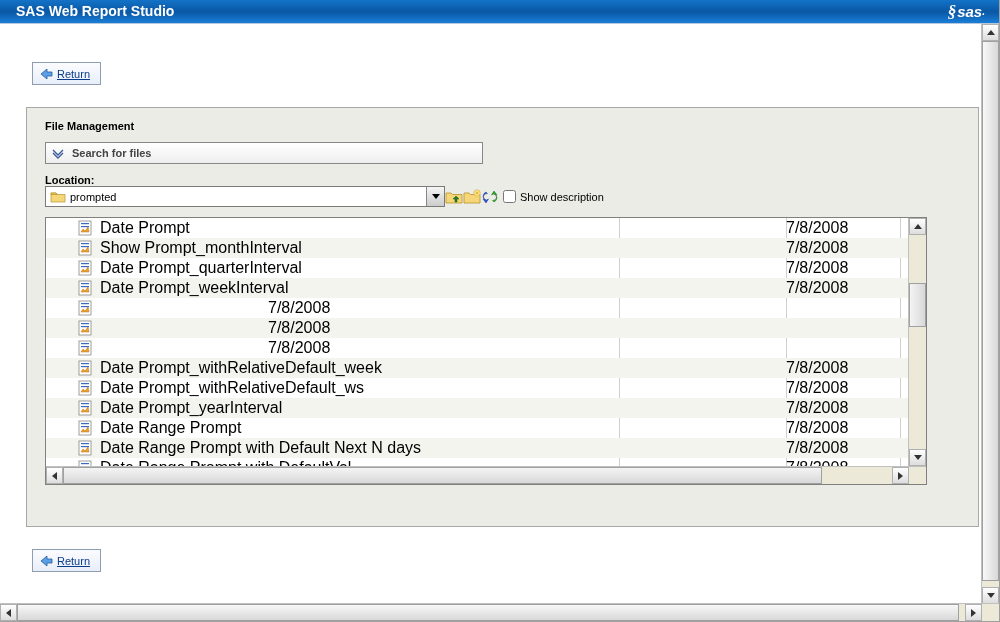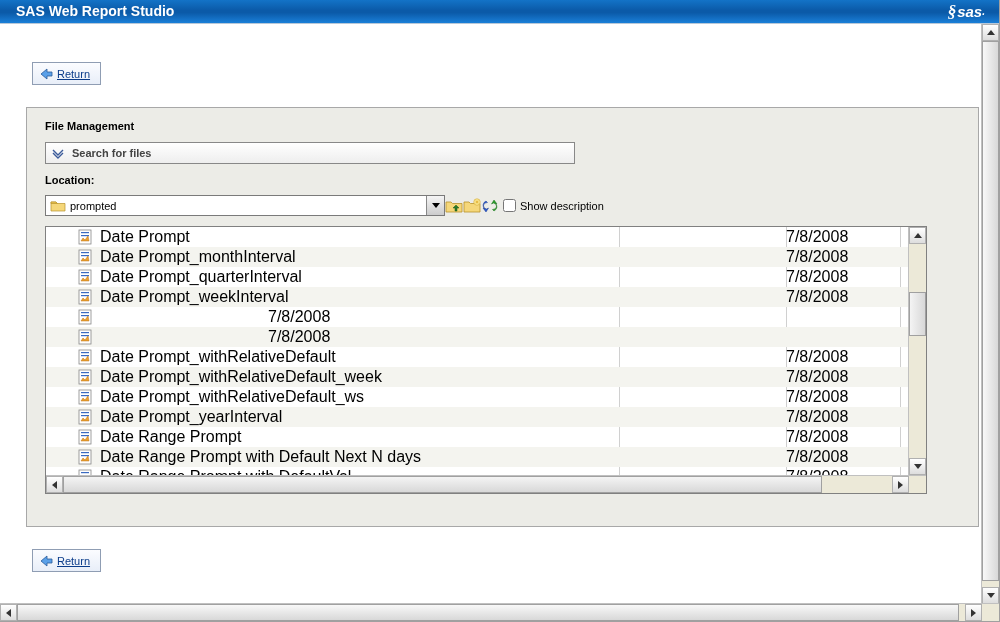--- a/index.html
+++ b/index.html
@@ -11,24 +11,24 @@
   
   .return-btn{display:inline-flex;align-items:center;height:21px;border:1px solid #8f9db3;background:linear-gradient(to bottom,#fbfcff,#e8eef8);padding:0 10px 0 6px;cursor:pointer;margin:8px}
   .return-btn .arrow{width:14px;height:14px;margin-right:4px;display:inline-block}
   .return-btn .label{color:#0b3c8a;text-decoration:underline;font-size:11px}
   .return-row-top{padding:30px 0 14px 24px}
   .return-row-bot{padding:14px 0 20px 24px}
   
   .panel{margin:0 20px 0 26px;border:1px solid #a8a8a8;background:#ecece7;position:relative;height:420px;padding:12px 14px 12px 18px;box-sizing:border-box}
   .panel-title{font-weight:bold;font-size:11px;margin:0 0 10px 0;color:#000}
   
-  .searchbar{height:22px;border:1px solid #888;background:linear-gradient(to bottom,#fff,#eee);width:530px;display:flex;align-items:center;padding:0 6px;box-sizing:border-box;cursor:pointer;margin-bottom:10px}
+  .searchbar{height:22px;border:1px solid #888;background:linear-gradient(to bottom,#fff,#eee);width:438px;display:flex;align-items:center;padding:0 6px;box-sizing:border-box;cursor:pointer;margin-bottom:10px}
   .searchbar .chev{width:12px;height:12px;margin-right:8px;flex:none}
   .searchbar .txt{font-weight:bold;font-size:11px;color:#444}
-  .loc-label{font-weight:bold;font-size:11px;margin-bottom:9px}
+  .loc-label{font-weight:bold;font-size:11px;margin-bottom:0}
   .loc-row{display:flex;align-items:center;margin-bottom:10px}
   .loc-select{width:400px;height:21px;border:1px solid #7a7a7a;background:#fff;display:flex;align-items:center;box-sizing:border-box;position:relative}
   .loc-select .folder-ico{width:16px;height:14px;margin:0 4px}
   .loc-select .sel-text{font-size:11px;flex:1}
   .loc-select .dd-btn{width:17px;height:19px;background:linear-gradient(to bottom,#f5f5f5,#ccc);border-left:1px solid #888;display:flex;align-items:center;justify-content:center}
   .icon-btn{width:18px;height:18px;display:flex;align-items:center;justify-content:center;cursor:pointer}
   .desc-check{display:flex;align-items:center;margin-left:4px;font-size:11px}
   .desc-check input{margin:0 4px 0 0;width:13px;height:13px}
   
   .filegrid{border:1px solid #808080;background:#fff;height:266px;position:relative;display:flex;flex-direction:column;width:880px}
@@ -174,21 +174,21 @@
               </div>
               <div class="row alt">
                 <span class="c-icon">
                   <svg viewBox="0 0 14 16" width="14" height="16">
                     <rect x="1" y="1" width="12" height="14" fill="#fff" stroke="#888" stroke-width="0.8"></rect>
                     <rect x="3" y="3" width="8" height="1.2" fill="#3a6ac0"></rect>
                     <rect x="3" y="6" width="8" height="1.2" fill="#3a6ac0"></rect>
                     <path d="M3 12 L5 9 L7 11 L10 7 L11 12 Z" fill="#e8a030" stroke="#c07010" stroke-width="0.5"></path>
                   </svg>
                 </span>
-                <span class="c-name">Date Prompt_monthInterval</span>
+                <span class="c-name">Show Prompt_monthInterval</span>
                 <span class="c-mid"></span>
                 <span class="c-date">7/8/2008</span>
               </div>
               <div class="row">
                 <span class="c-icon">
                   <svg viewBox="0 0 14 16" width="14" height="16">
                     <rect x="1" y="1" width="12" height="14" fill="#fff" stroke="#888" stroke-width="0.8"></rect>
                     <rect x="3" y="3" width="8" height="1.2" fill="#3a6ac0"></rect>
                     <rect x="3" y="6" width="8" height="1.2" fill="#3a6ac0"></rect>
                     <path d="M3 12 L5 9 L7 11 L10 7 L11 12 Z" fill="#e8a030" stroke="#c07010" stroke-width="0.5"></path>
@@ -237,21 +237,20 @@
               </div>
               <div class="row">
                 <span class="c-icon">
                   <svg viewBox="0 0 14 16" width="14" height="16">
                     <rect x="1" y="1" width="12" height="14" fill="#fff" stroke="#888" stroke-width="0.8"></rect>
                     <rect x="3" y="3" width="8" height="1.2" fill="#3a6ac0"></rect>
                     <rect x="3" y="6" width="8" height="1.2" fill="#3a6ac0"></rect>
                     <path d="M3 12 L5 9 L7 11 L10 7 L11 12 Z" fill="#e8a030" stroke="#c07010" stroke-width="0.5"></path>
                   </svg>
                 </span>
-                <span class="c-name">Date Prompt_withRelativeDefault</span>
                 <span class="c-mid"></span>
                 <span class="c-date">7/8/2008</span>
               </div>
               <div class="row alt">
                 <span class="c-icon">
                   <svg viewBox="0 0 14 16" width="14" height="16">
                     <rect x="1" y="1" width="12" height="14" fill="#fff" stroke="#888" stroke-width="0.8"></rect>
                     <rect x="3" y="3" width="8" height="1.2" fill="#3a6ac0"></rect>
                     <rect x="3" y="6" width="8" height="1.2" fill="#3a6ac0"></rect>
                     <path d="M3 12 L5 9 L7 11 L10 7 L11 12 Z" fill="#e8a030" stroke="#c07010" stroke-width="0.5"></path>

